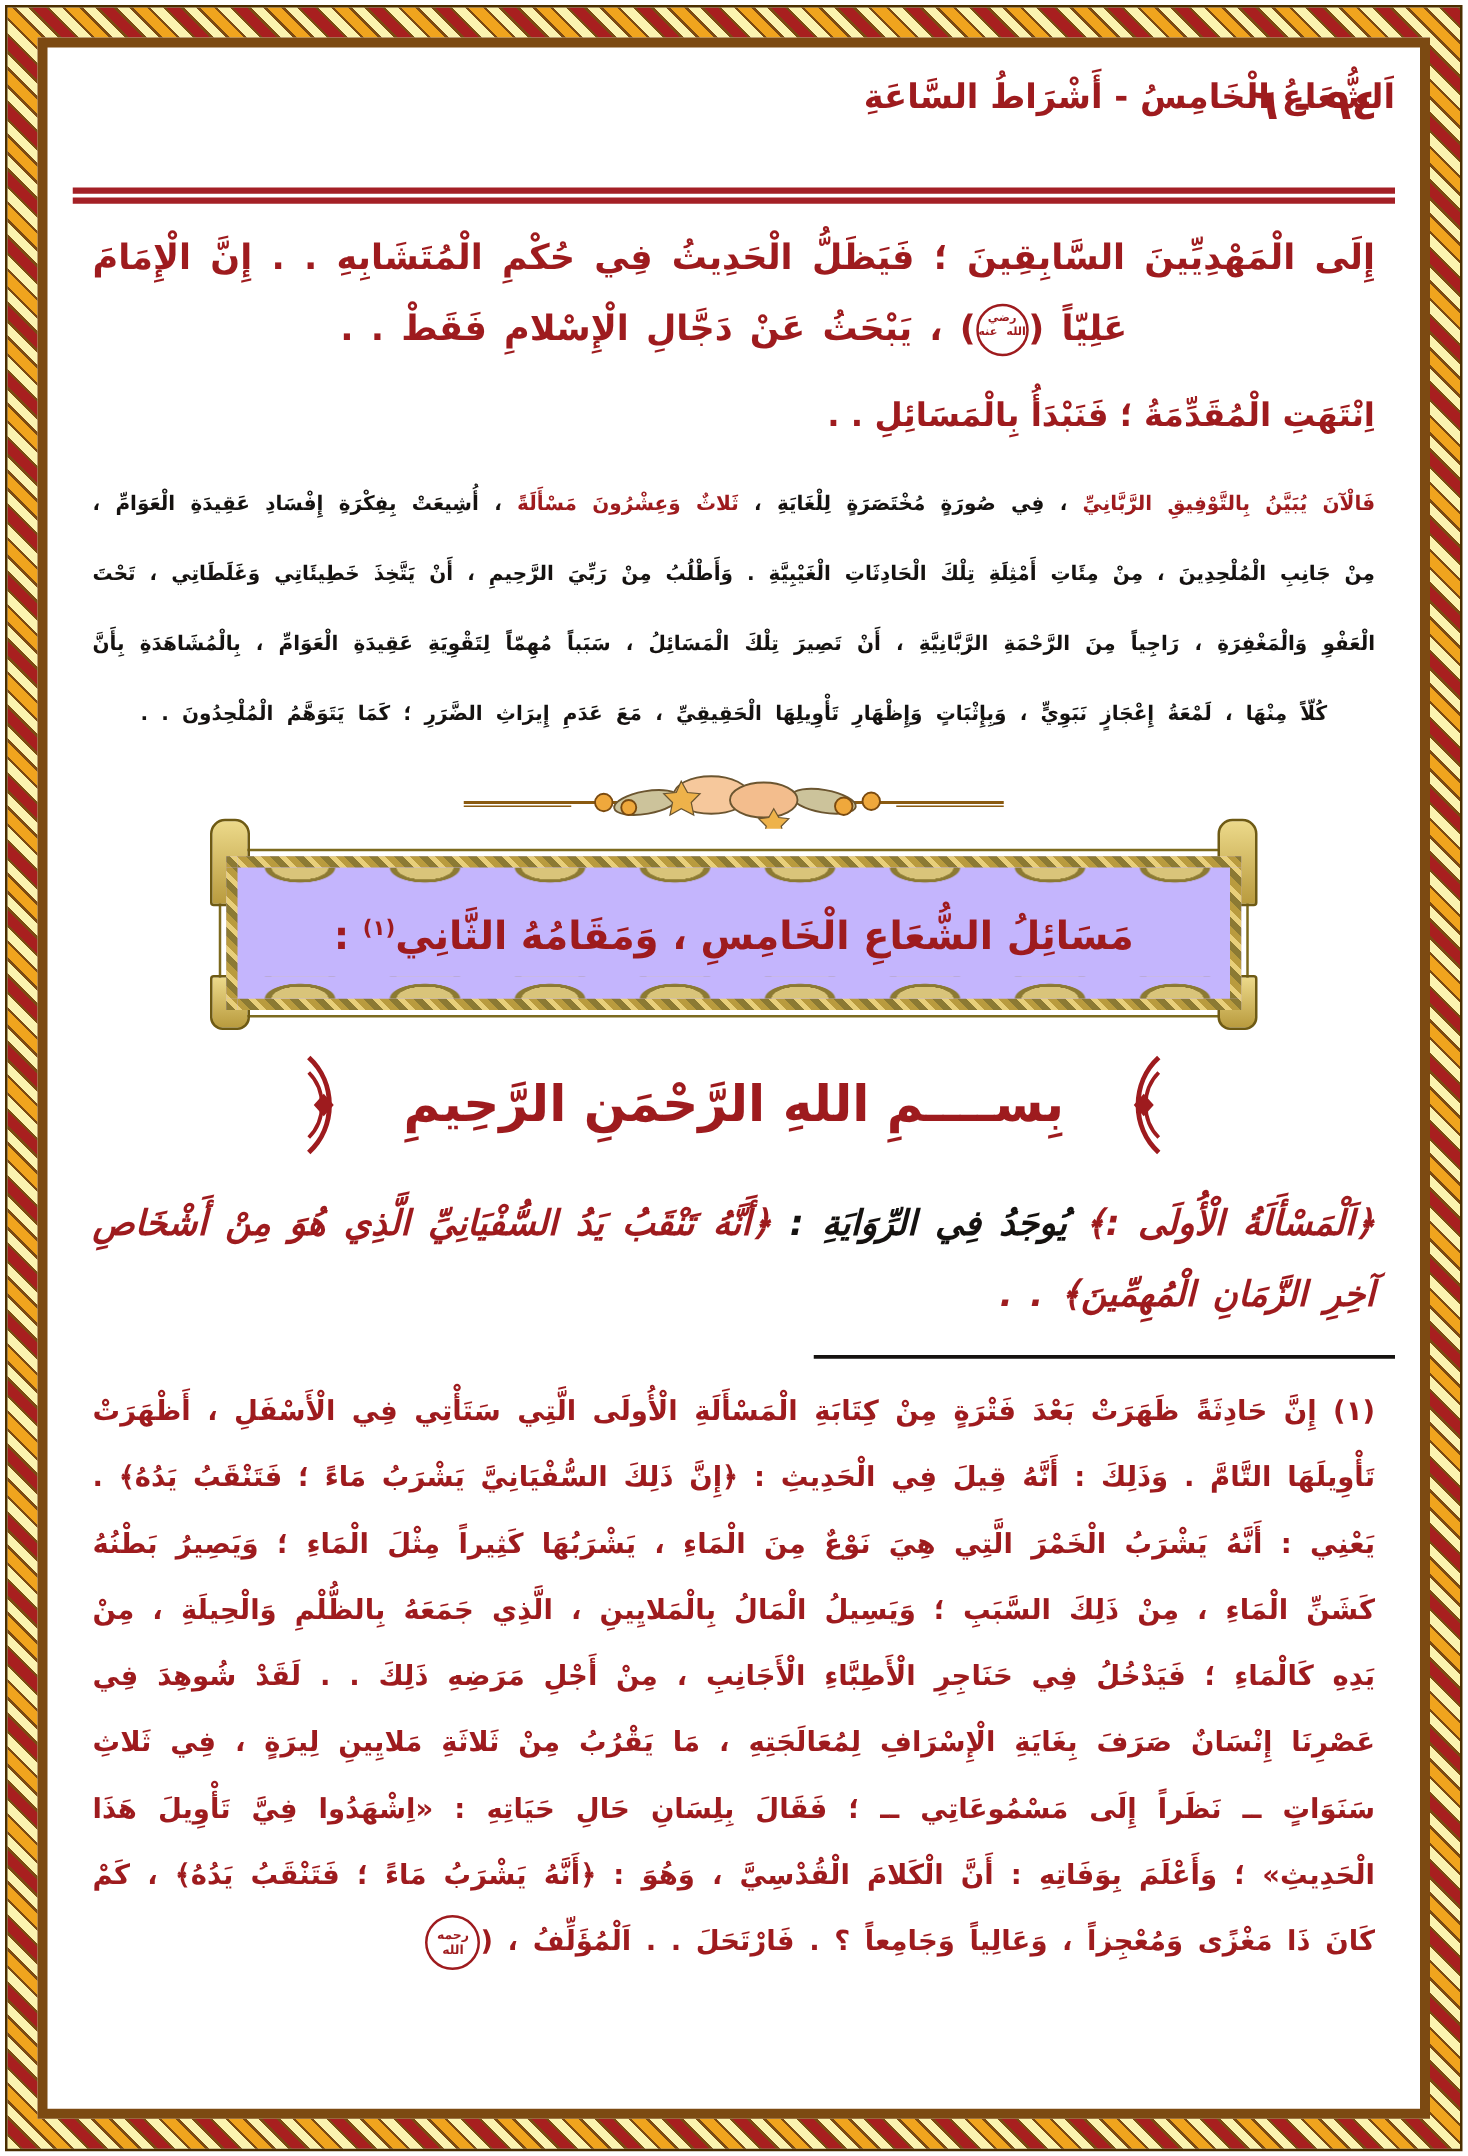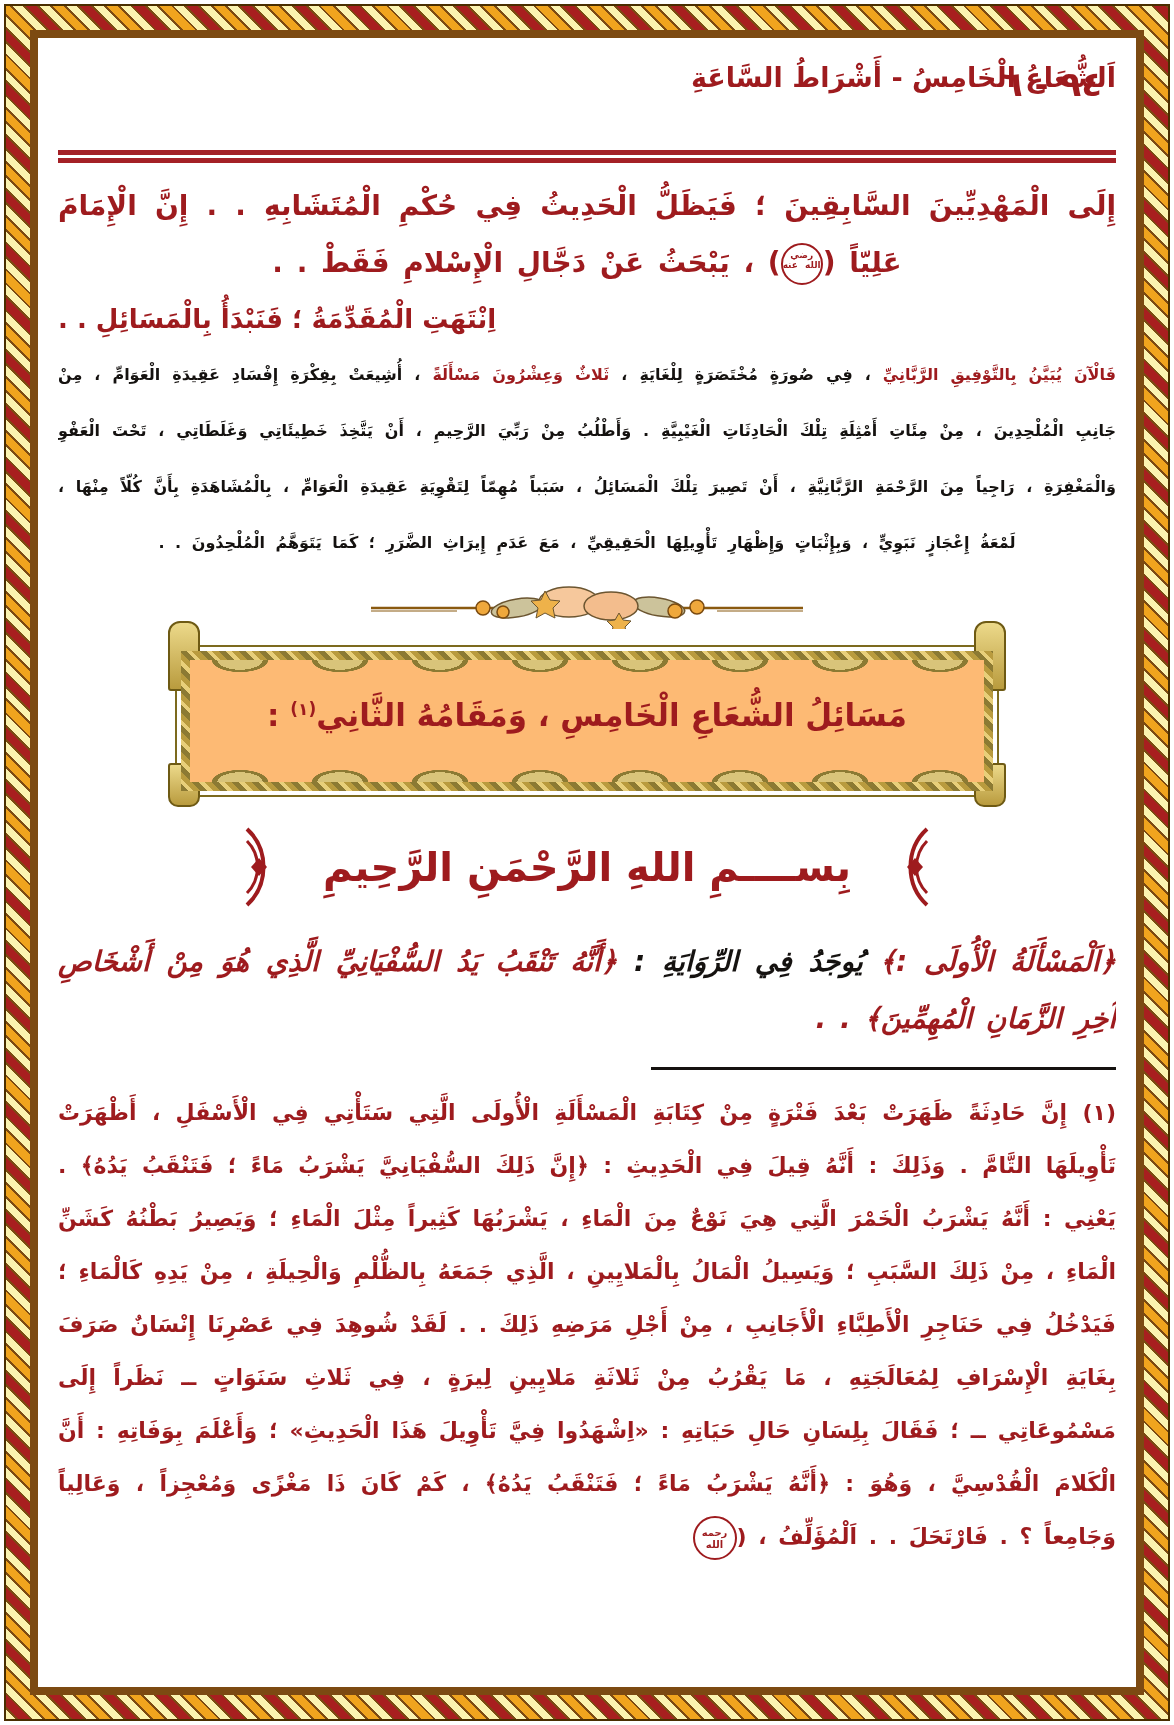--- a/index.html
+++ b/index.html
@@ -17,41 +17,41 @@
   .red{color:#9e1b1e;}
   .blk{color:#151210;}
   
   .hdr{position:relative;height:58px;margin-top:12px;}
   .hdr-title{position:absolute;left:0;right:0;font-size:27px;color:#9e1b1e;}
   .hdr-page{position:absolute;left:auto;right:14px;top:2px;font-size:34px;color:#9e1b1e;}
   .hrule{margin-top:30px;}
   .hrule div{height:5px;background:#a42026;}
   .hrule div + div{margin-top:3px;}
   
-  p{margin:0;}
+  p{margin:16px;}
   .p1{margin-top:14px;font-size:28px;line-height:57px;color:#9e1b1e;text-align-last:center;word-spacing:4px;}
-  .p2{margin-top:2px;font-size:26px;line-height:52px;color:#9e1b1e;text-align:left;}
+  .p2{margin-top:2px;font-size:26px;line-height:52px;color:#9e1b1e;text-align:right;}
   .p3{margin-top:2px;font-size:16px;line-height:56px;word-spacing:5px;text-align-last:center;}
   .p4{margin-top:16px;font-size:28px;line-height:57px;word-spacing:4px;font-style:italic;}
   .seal{display:inline-block;width:42px;height:42px;border-radius:50%;
         border:2px solid #9e1b1e;color:#9e1b1e;font-size:9px;line-height:1.15;
         text-align:center;vertical-align:middle;box-sizing:border-box;padding-top:5px;overflow:hidden;}
   .seal.small{width:44px;height:44px;font-size:10px;padding-top:9px;}
   
   .orn{margin:10px auto 0;display:block;width:440px;height:48px;}
   
   .obox{width:812px;margin:16px auto 4px;position:relative;padding:4px;border:2px solid #7c6a1e;background:#fff;}
   .tw{position:absolute;width:28px;background:linear-gradient(#ecd98a,#b99b3e);border:2px solid #6e5a14;border-radius:12px 12px 3px 3px;}
   .tw.tl{left:-9px;top:-26px;height:66px;}
   .tw.tr{right:-9px;top:-26px;height:66px;}
   .tw.bl{left:-9px;bottom:-12px;height:40px;border-radius:3px 3px 10px 10px;}
   .tw.br{right:-9px;bottom:-12px;height:40px;border-radius:3px 3px 10px 10px;}
   .obox-inner{position:relative;border:9px solid #b99b3e;
      border-image:repeating-linear-gradient(45deg,#8c7a33 0 5px,#e8cf7a 5px 9px,#b99b3e 9px 14px) 9;
-     padding:34px 16px 45px;background:#fdba74;}
+     padding:34px 16px 28px;background:#c4b5fd;}
   .obox-inner::before{content:"";position:absolute;left:0;right:0;top:0;height:18px;
      background-image:radial-gradient(ellipse 42px 18px at 50% 0,#d9c47a 0 54%,#8c7a33 54% 66%,transparent 68%);
      background-size:100px 18px;background-repeat:repeat-x;}
   .obox-inner::after{content:"";position:absolute;left:0;right:0;bottom:0;height:18px;
      background-image:radial-gradient(ellipse 42px 18px at 50% 100%,#d9c47a 0 54%,#8c7a33 54% 66%,transparent 68%);
      background-size:100px 18px;background-repeat:repeat-x;}
   .obox-title{text-align:center;font-size:31px;color:#9e1b1e;line-height:1.4;}
   .obox-title sup{font-size:0.55em;}
   
   .basmala{margin-top:20px;display:flex;align-items:center;justify-content:center;gap:42px;height:100px;}

